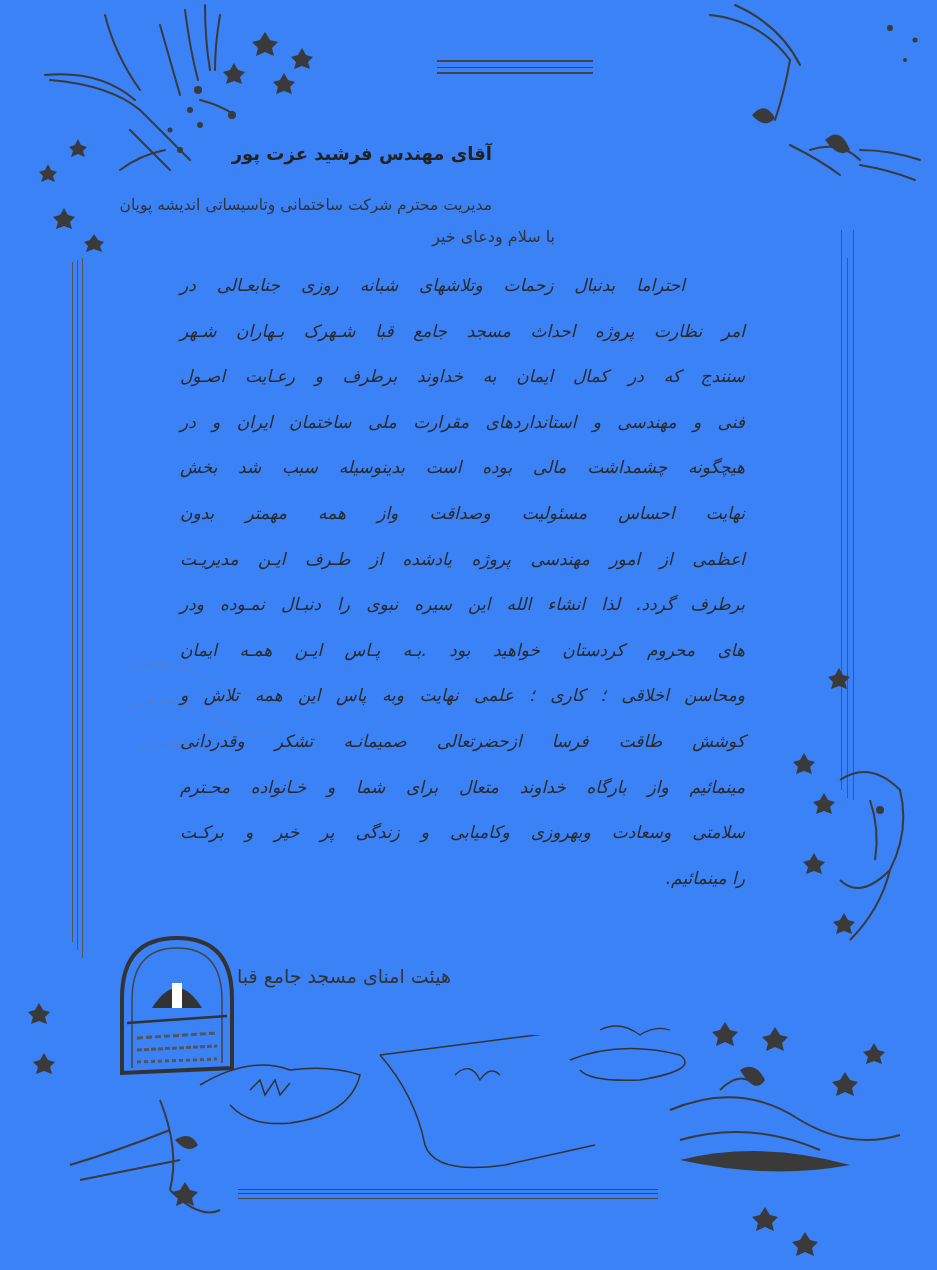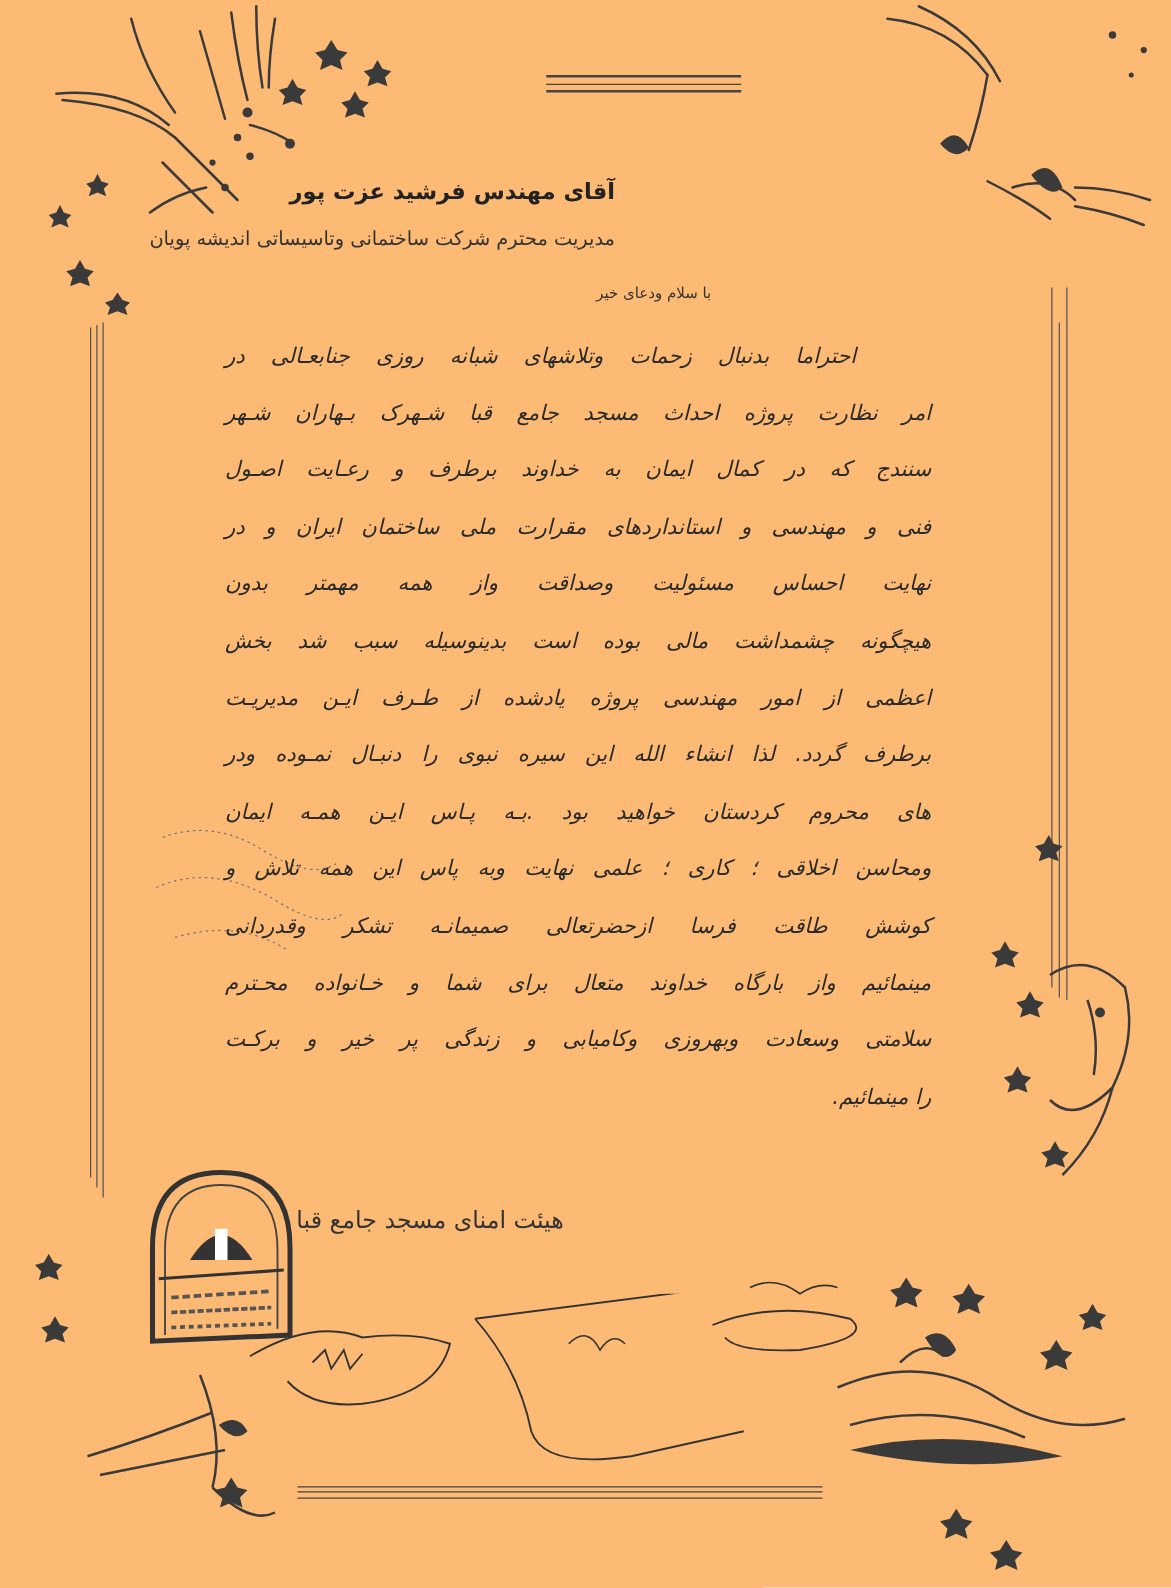--- a/index.html
+++ b/index.html
@@ -1,27 +1,27 @@
 <!DOCTYPE html>
 <html><head>
 <meta charset="utf-8">
 <style>
   html, body { margin:0; padding:0; background:#ffffff; }
   body { width:937px; height:1270px; position:relative; overflow:hidden;
          font-family:"DejaVu Sans", sans-serif; color:#2b2b2b; }
-  .page { position:absolute; left:0; top:0; width:937px; height:1270px; background:#fdba74; }
+  .page { position:absolute; left:0; top:0; width:937px; height:1270px; background:#3b82f6; }
 
   
   .hline { position:absolute; height:0; border-top:2px solid #444; }
   .vline { position:absolute; width:0; border-left:1.5px solid #555; }
 
   .heading { position:absolute; direction:rtl; text-align:right; white-space:nowrap; }
   .h1 { right:445px; top:143px; font-size:18px; font-weight:bold; color:#222; }
-  .h2 { right:445px; top:182px; font-size:15.5px; color:#333; letter-spacing:0.2px; }
-  .h3 { right:368px; top:227px; font-size:12px; color:#333; }
+  .h2 { right:445px; top:196px; font-size:15.5px; color:#333; letter-spacing:0.2px; }
+  .h3 { right:382px; top:227px; font-size:16px; color:#333; }
 
   .body-text { position:absolute; left:180px; top:263px; width:565px; direction:rtl;font-style:italic; }
   .line { display:block; height:45.6px; line-height:45.6px; font-size:17px; color:#2a2a2a;
           text-align:justify; text-align-last:justify; white-space:nowrap; overflow:visible; }
   .line.last { text-align-last:right; }
   .line.first { padding-right:60px; }
 
   .signature-org { position:absolute; right:486px; top:965px; direction:rtl; font-size:19px; color:#333; white-space:nowrap; }
 
   .deco { position:absolute; }
@@ -185,22 +185,22 @@
 
   <div class="heading h1">آقای مهندس فرشید عزت پور</div>
   <div class="heading h2">مدیریت محترم شرکت ساختمانی وتاسیساتی اندیشه پویان</div>
   <div class="heading h3">با سلام ودعای خیر</div>
 
   <div class="body-text">
     <span class="line first">احتراما بدنبال زحمات وتلاشهای شبانه روزی جنابعـالی در</span>
     <span class="line">امر نظارت پروژه احداث مسجد جامع قبا شـهرک بـهاران شـهر</span>
     <span class="line">سنندج که در کمال ایمان به خداوند برطرف و رعـایت اصـول</span>
     <span class="line">فنی و مهندسی و استانداردهای مقرارت ملی ساختمان ایران و در</span>
+    <span class="line">هیچگونه چشمداشت مالی بوده است بدینوسیله سبب شد بخش</span>
     <span class="line">نهایت احساس مسئولیت وصداقت واز همه مهمتر بدون</span>
-    <span class="line">هیچگونه چشمداشت مالی بوده است بدینوسیله سبب شد بخش</span>
     <span class="line">اعظمی از امور مهندسی پروژه یادشده از طـرف ایـن مدیریـت</span>
     <span class="line">برطرف گردد. لذا انشاء الله این سیره نبوی را دنبـال نمـوده ودر</span>
     <span class="line">های محروم کردستان خواهید بود .بـه پـاس ایـن همـه ایمان</span>
     <span class="line">ومحاسن اخلاقی ؛ کاری ؛ علمی نهایت وبه پاس این همه تلاش و</span>
     <span class="line">کوشش طاقت فرسا ازحضرتعالی صمیمانـه تشکر وقدردانی</span>
     <span class="line">مینمائیم واز بارگاه خداوند متعال برای شما و خـانواده محـترم</span>
     <span class="line">سلامتی وسعادت وبهروزی وکامیابی و زندگی پر خیر و برکـت</span>
     <span class="line last">را مینمائیم.</span>
   </div>
 

